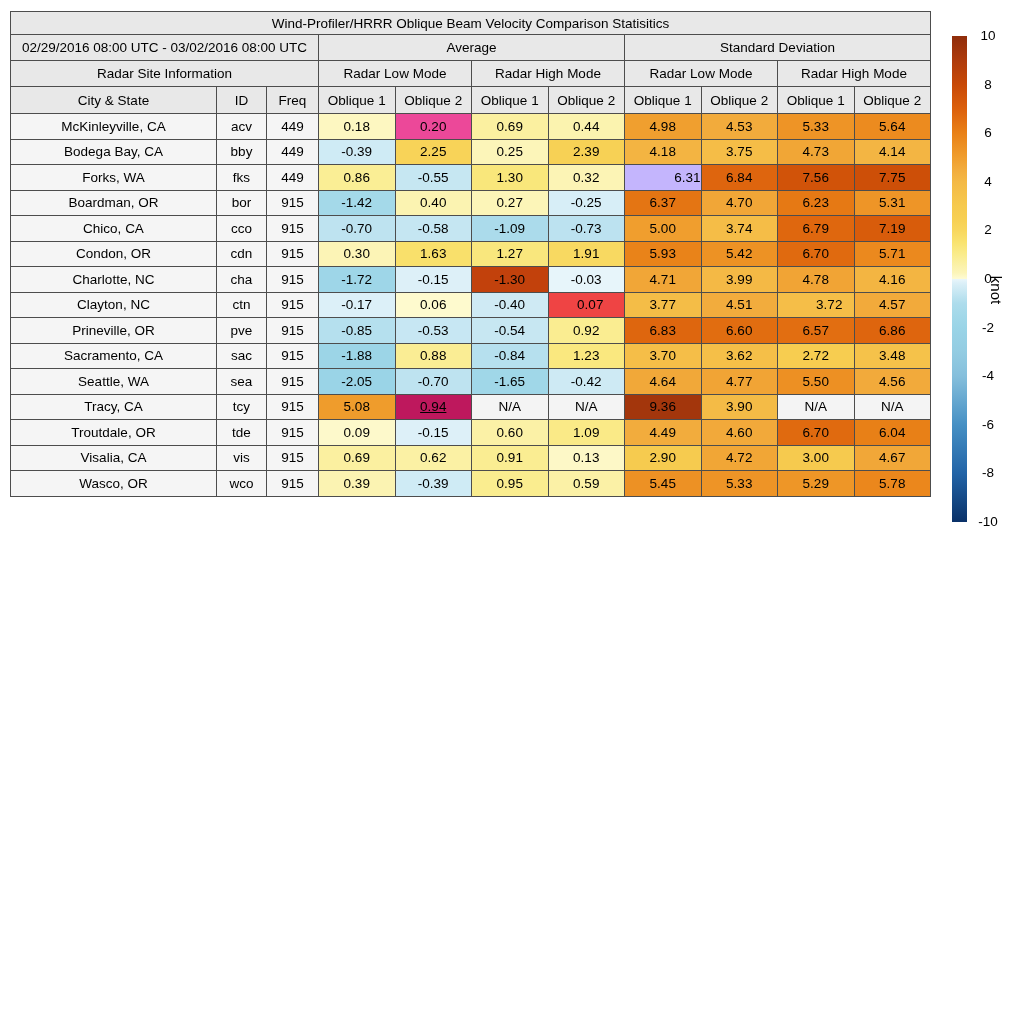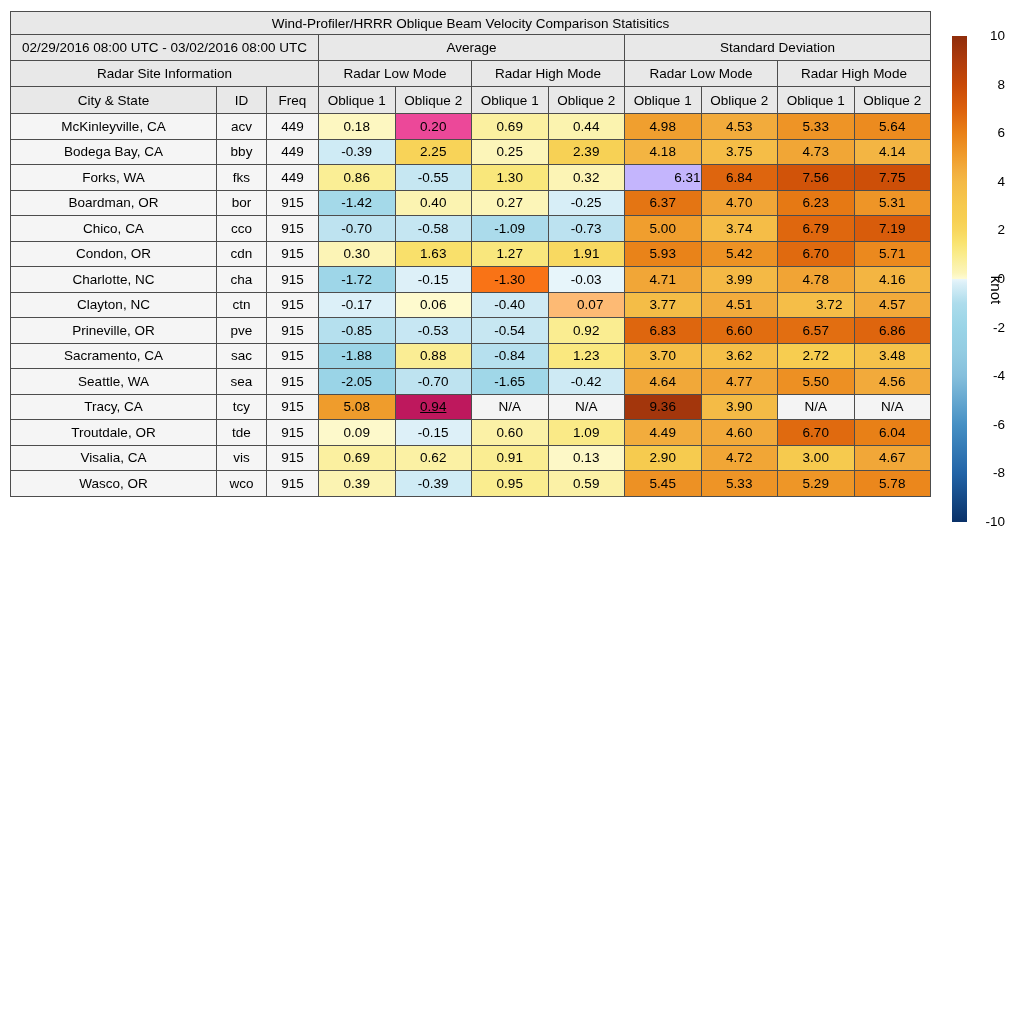--- a/index.html
+++ b/index.html
@@ -44,21 +44,21 @@
     width: 15px;
     height: 486px;
   }
   .cbar-tick {
     position: absolute;
     left: 971px;
     width: 34px;
     height: 16px;
     line-height: 16px;
     font-size: 13.5px;
-    text-align: right;
+    text-align: center;
   }
   #cbar-label {
     position: absolute;
     left: 974px;
     top: 282px;
     width: 44px;
     height: 16px;
     line-height: 16px;
     font-size: 15px;
     text-align: center;
@@ -192,35 +192,35 @@
           <td style="background: rgb(237, 146, 36);">5.42</td>
           <td style="background: rgb(224, 106, 15);">6.70</td>
           <td style="background: rgb(235, 137, 30);">5.71</td>
         </tr>
         <tr>
           <td class="site">Charlotte, NC</td>
           <td class="site">cha</td>
           <td class="site">915</td>
           <td style="background: rgb(158, 214, 232);">-1.72</td>
           <td style="background: rgb(221, 240, 248);">-0.15</td>
-          <td style="background: #f97316;">-1.30</td>
+          <td style="background: #c2410c;">-1.30</td>
           <td style="background: rgb(231, 245, 250);">-0.03</td>
           <td style="background: rgb(241, 166, 55);">4.71</td>
           <td style="background: rgb(244, 185, 69);">3.99</td>
           <td style="background: rgb(241, 164, 53);">4.78</td>
           <td style="background: rgb(243, 181, 66);">4.16</td>
         </tr>
         <tr>
           <td class="site">Clayton, NC</td>
           <td class="site">ctn</td>
           <td class="site">915</td>
           <td style="background: rgb(220, 240, 248);">-0.17</td>
           <td style="background: rgb(254, 250, 206);">0.06</td>
           <td style="background: rgb(207, 234, 244);">-0.40</td>
-          <td style="background: #fdba74; padding-left: 8px;">0.07</td>
+          <td style="background: #ef4444; padding-left: 8px;">0.07</td>
           <td style="background: rgb(244, 189, 71);">3.77</td>
           <td style="background: rgb(242, 172, 61);">4.51</td>
           <td style="background: rgb(245, 190, 72); padding-left: 27px;">3.72</td>
           <td style="background: rgb(242, 170, 59);">4.57</td>
         </tr>
         <tr>
           <td class="site">Prineville, OR</td>
           <td class="site">pve</td>
           <td class="site">915</td>
           <td style="background: rgb(181, 224, 238);">-0.85</td>

